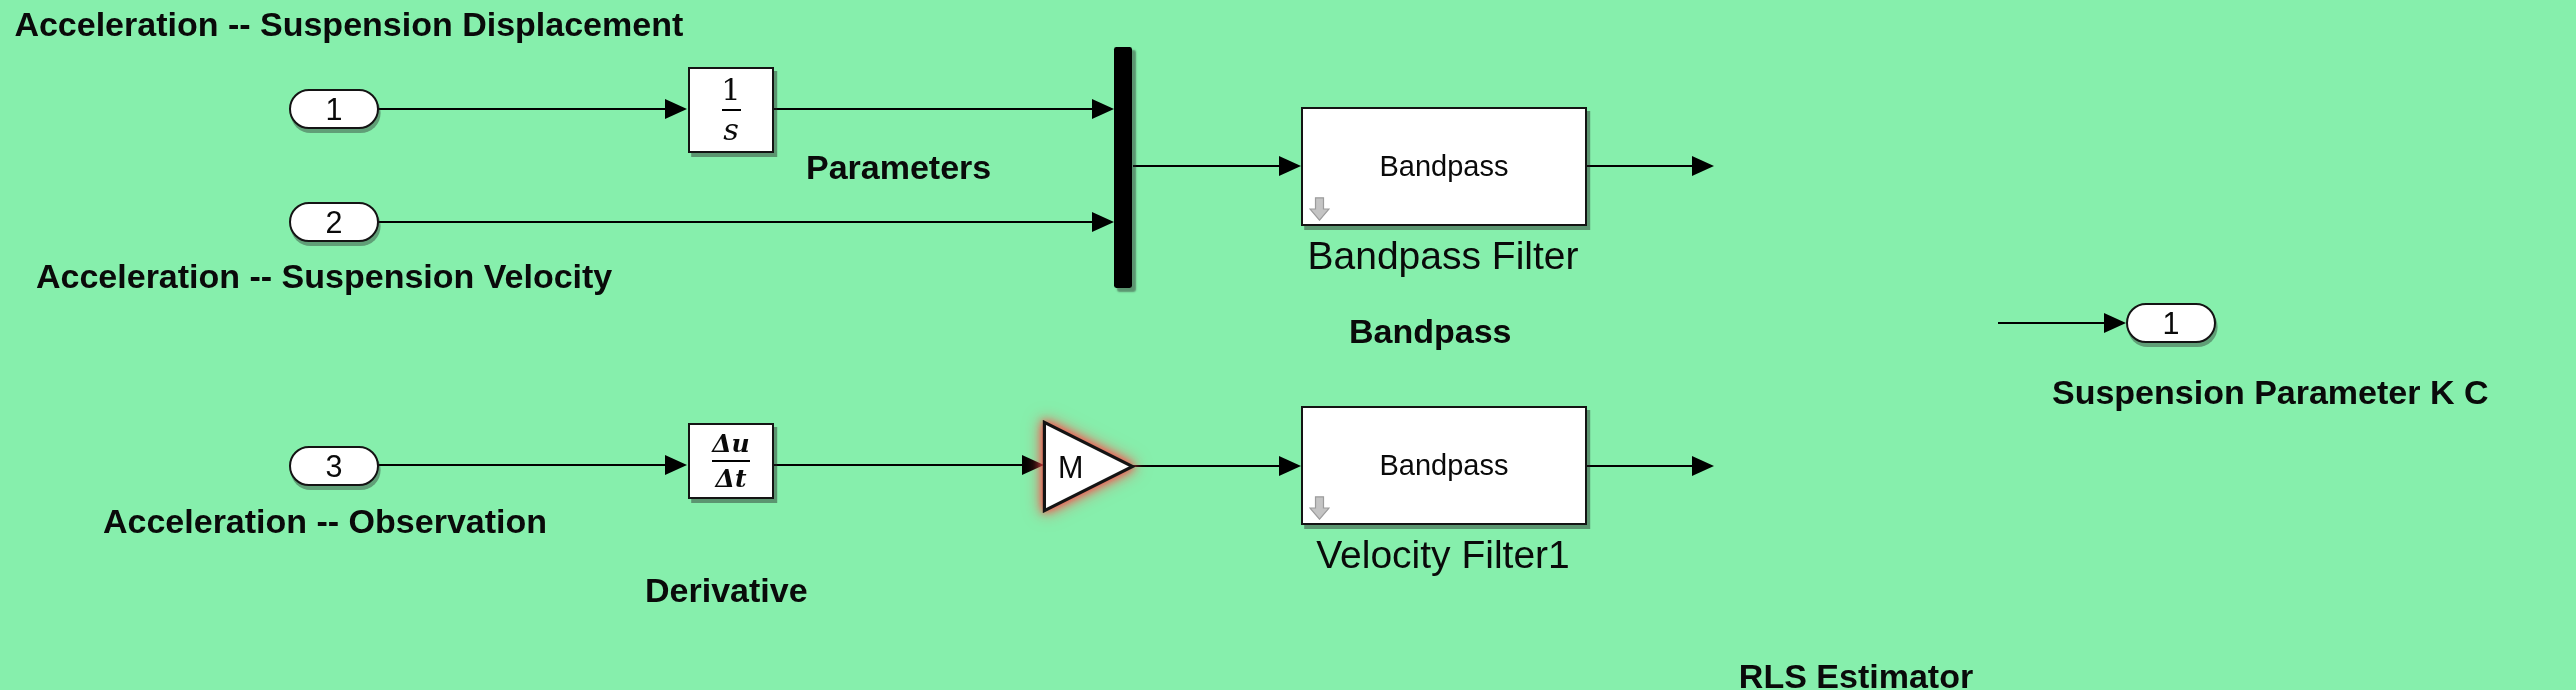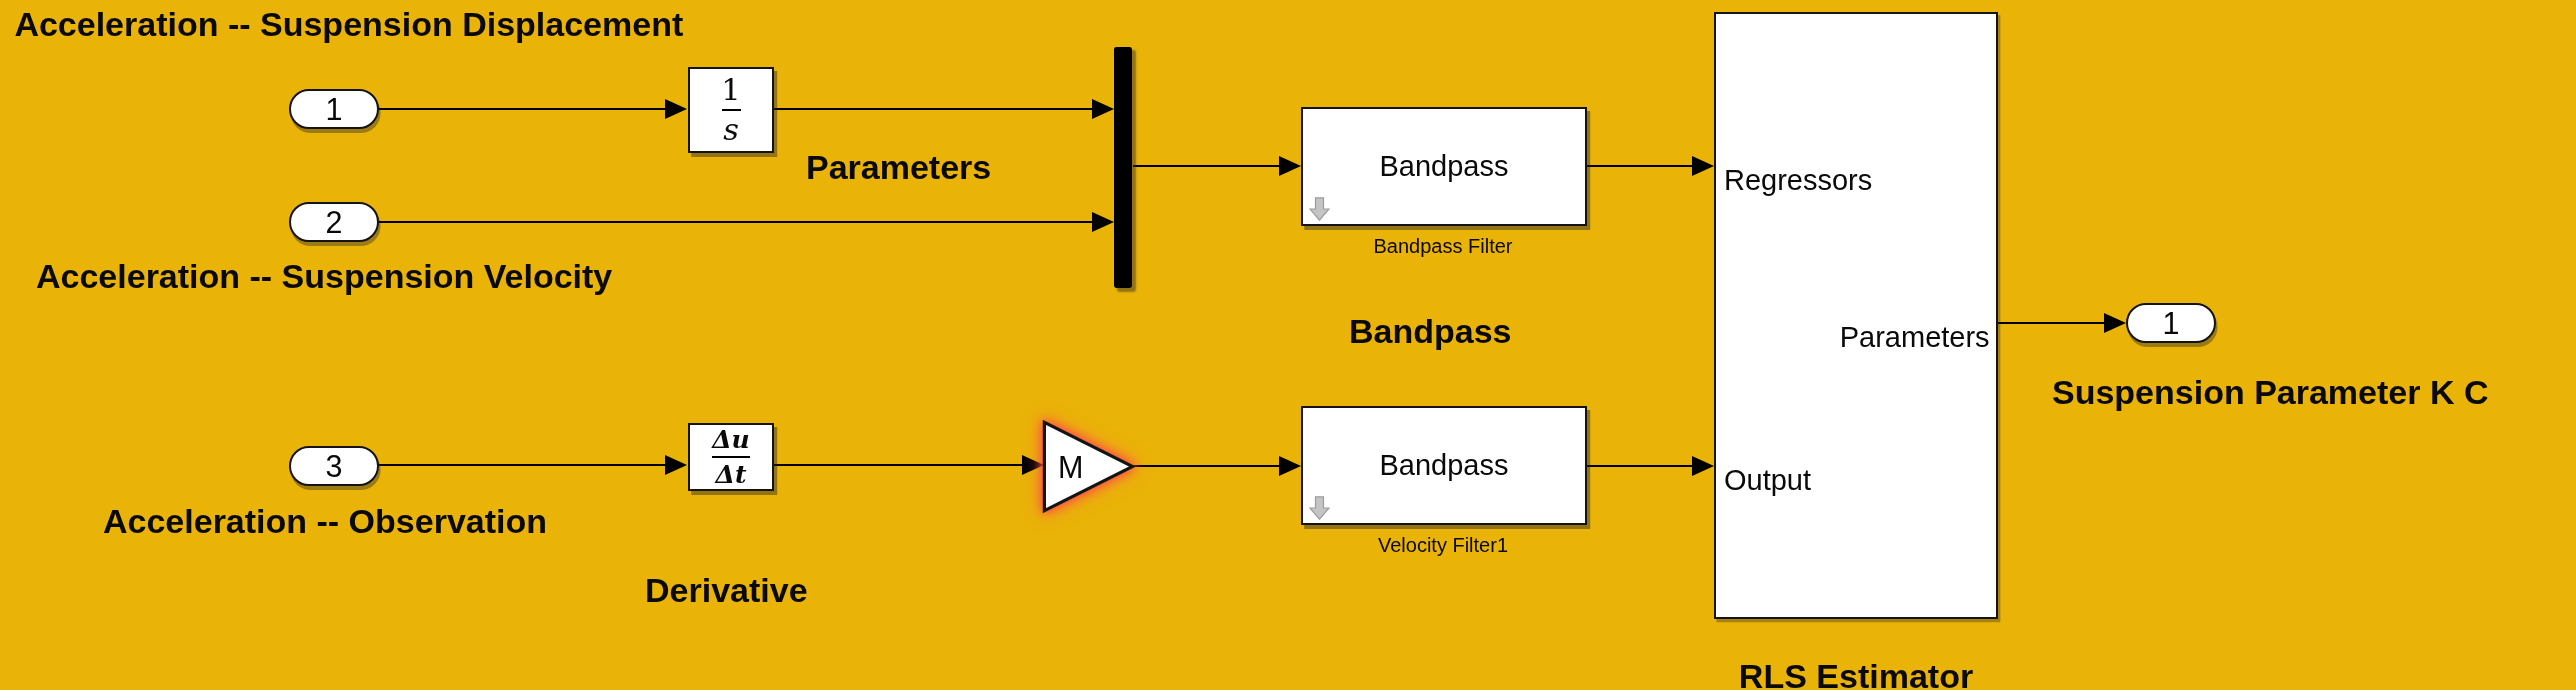--- a/index.html
+++ b/index.html
@@ -1,36 +1,36 @@
 <!DOCTYPE html>
 <html style="font-size:13px"><head>
 <meta charset="utf-8">
 <style>
   html, body { margin: 0; padding: 0; background: #ffffff; }
   #canvas {
     position: relative;
     width: 2576px;
     height: 690px;
-    background: #eab308;
+    background: #86efac;
     font-family: "Liberation Sans", sans-serif;
     color: #0a0a0a;
     overflow: hidden;
   }
   .abs { position: absolute; }
 
   
   .ann {
     font-weight: bold;
     font-size: 34px;
     line-height: 1.1;
     white-space: nowrap;
     color: #0a0a0a;
   }
   .blkname {
-    font-size: 20px;
+    font-size: 39px;
     line-height: 1.1;
     white-space: nowrap;
     color: #0a0a0a;
     transform: translateX(-50%);
   }
 
   
   .wire { height: 2.4px; background: #000; }
   .arrow {
     width: 0; height: 0;
@@ -155,21 +155,21 @@
   </div>
 
   <div class="abs block" style="left:688px; top:67px; width:86px; height:86px;">
     <div class="frac frac-int">
       <span class="num">1</span>
       <span class="bar"></span>
       <span class="den">s</span>
     </div>
   </div>
 
-  <div class="abs block" style="left:688px; top:423px; width:86px; height:68px;">
+  <div class="abs block" style="left:688px; top:423px; width:86px; height:76px;">
     <div class="frac frac-der">
       <span class="num">Δu</span>
       <span class="bar"></span>
       <span class="den">Δt</span>
     </div>
   </div>
 
   <div class="abs mux" style="left:1114px; top:47px;"></div>
 
   <div class="abs gain-wrap" style="left:1042px; top:420px; width:93px; height:93px;">
@@ -186,24 +186,19 @@
     </svg>
   </div>
 
   <div class="abs block" style="left:1301px; top:406px; width:286px; height:119px;">
     <span class="bp-text">Bandpass</span>
     <svg class="dl-icon" width="21" height="24" viewBox="0 0 26 30">
       <polygon points="8,1 18,1 18,15 25,15 13,29 1,15 8,15" fill="#c4c4c4" stroke="#9c9c9c" stroke-width="1.5"></polygon>
     </svg>
   </div>
 
-  <div class="abs block" style="left:1714px; top:12px; width:284px; height:607px; box-shadow:2.4px 3.2px 0 rgba(40,40,40,0.35);">
-    <span class="rls-port" style="left:8px; top:150px;">Regressors</span>
-    <span class="rls-port" style="left:8px; top:450px;">Output</span>
-    <span class="rls-port" style="right:6.4px; top:307px;">Parameters</span>
-  </div>
 
   <div class="abs port" style="left:2126px; top:303px;">
     <span>1</span>
   </div>
 
 </div>
 
 
 </body></html>

